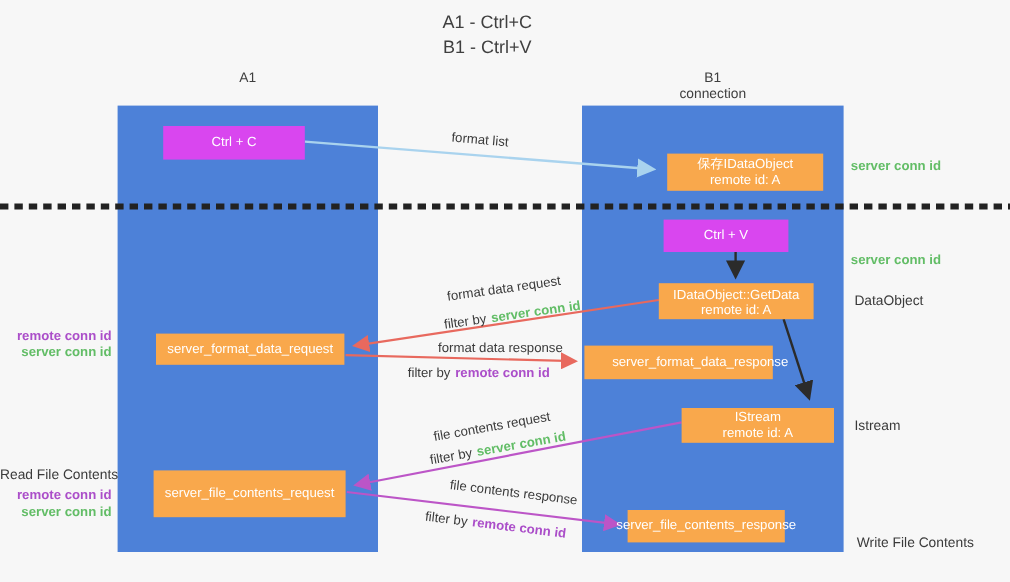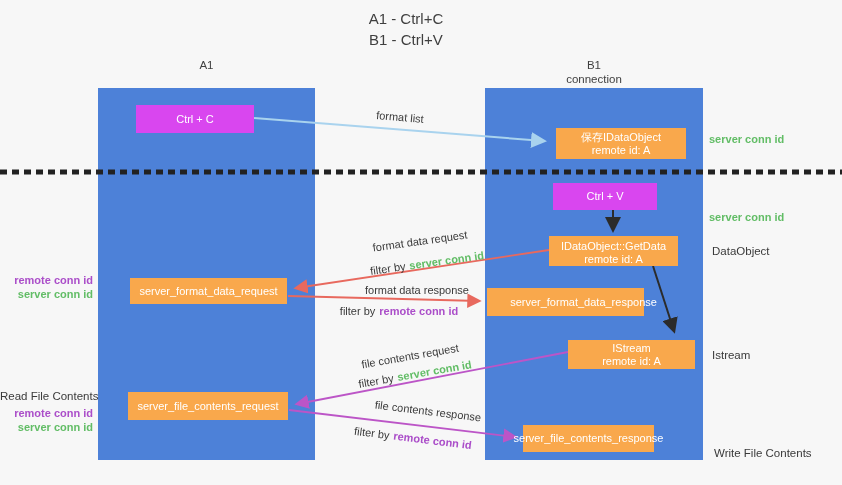--- a/index.html
+++ b/index.html
@@ -31,21 +31,21 @@
   .node.green  { background:#d946ef; }
   .node.orange { background:#f9a84c; }
 
   #node-ctrl-c   { left:136px; top:105px; width:118px; height:28px; }
   #node-save-obj { left:556px; top:128px; width:130px; height:31px; }
   #node-ctrl-v   { left:553px; top:183px; width:104px; height:27px; }
   #node-getdata  { left:549px; top:236px; width:129px; height:30px;justify-content:flex-end; }
   #node-fmt-req  { left:130px; top:278px; width:157px; height:26px; }
   #node-fmt-res  { left:487px; top:288px; width:157px; height:28px;padding-left:36px; }
   #node-istream  { left:568px; top:340px; width:127px; height:29px; }
-  #node-file-req { left:128px; top:392px; width:160px; height:28px; }
+  #node-file-req { left:128px; top:392px; width:160px; height:39px; }
   #node-file-res { left:523px; top:425px; width:131px; height:27px; }
 
   .flow-label { position:absolute; z-index:4; font-size:11px; white-space:nowrap;
                 color:#3a3a3a; transform-origin:center; }
   .flow-label .key-green  { color:#62bd66; font-weight:bold; }
   .flow-label .key-purple { color:#ab4ec9; font-weight:bold; }
   .flow-label span + span { margin-left:4px; }
 
   .side-note { position:absolute; z-index:4; font-size:11px; line-height:13px; white-space:nowrap; }
   .side-note.green  { color:#62bd66; font-weight:bold; }

